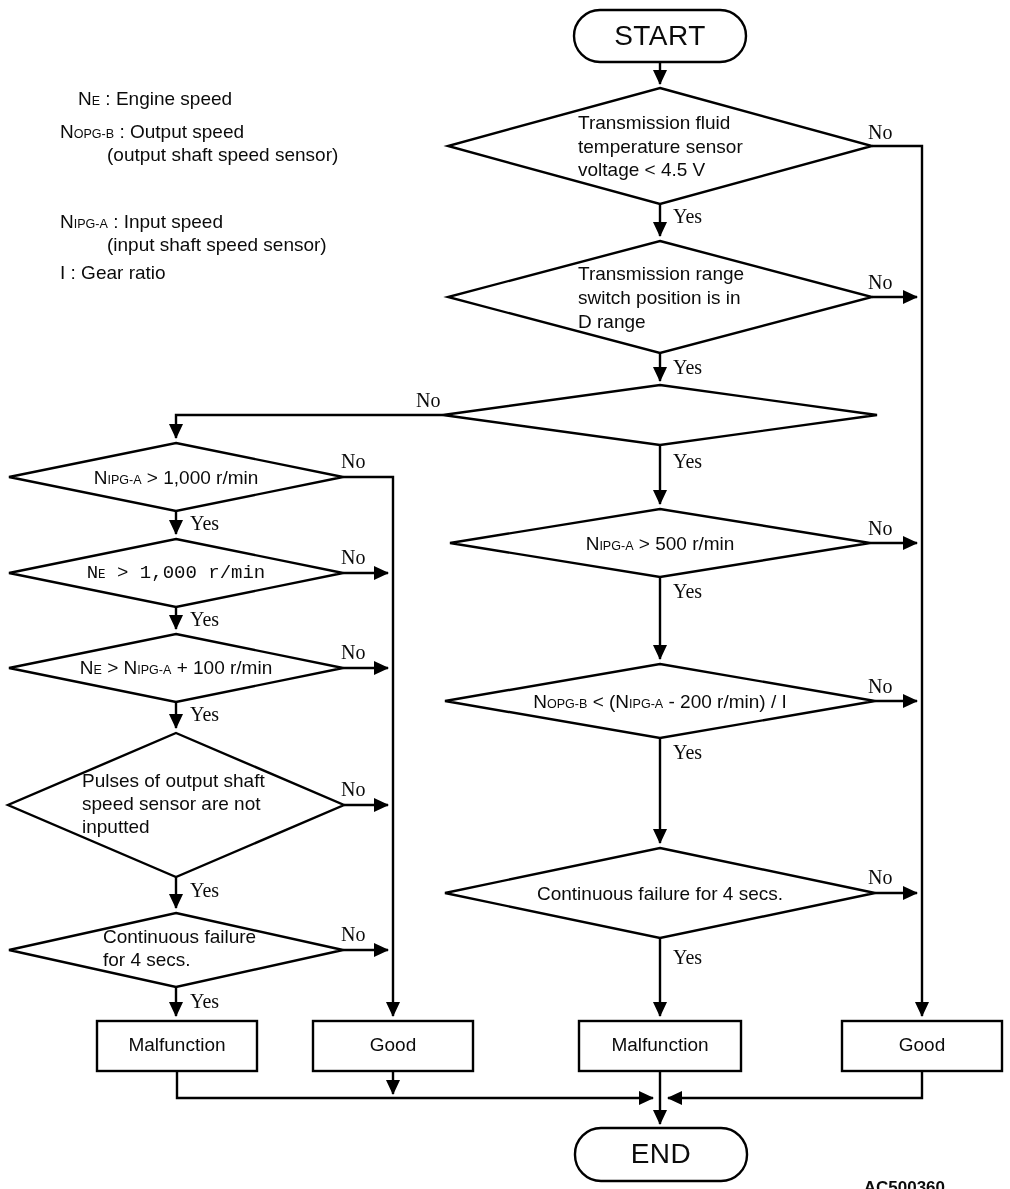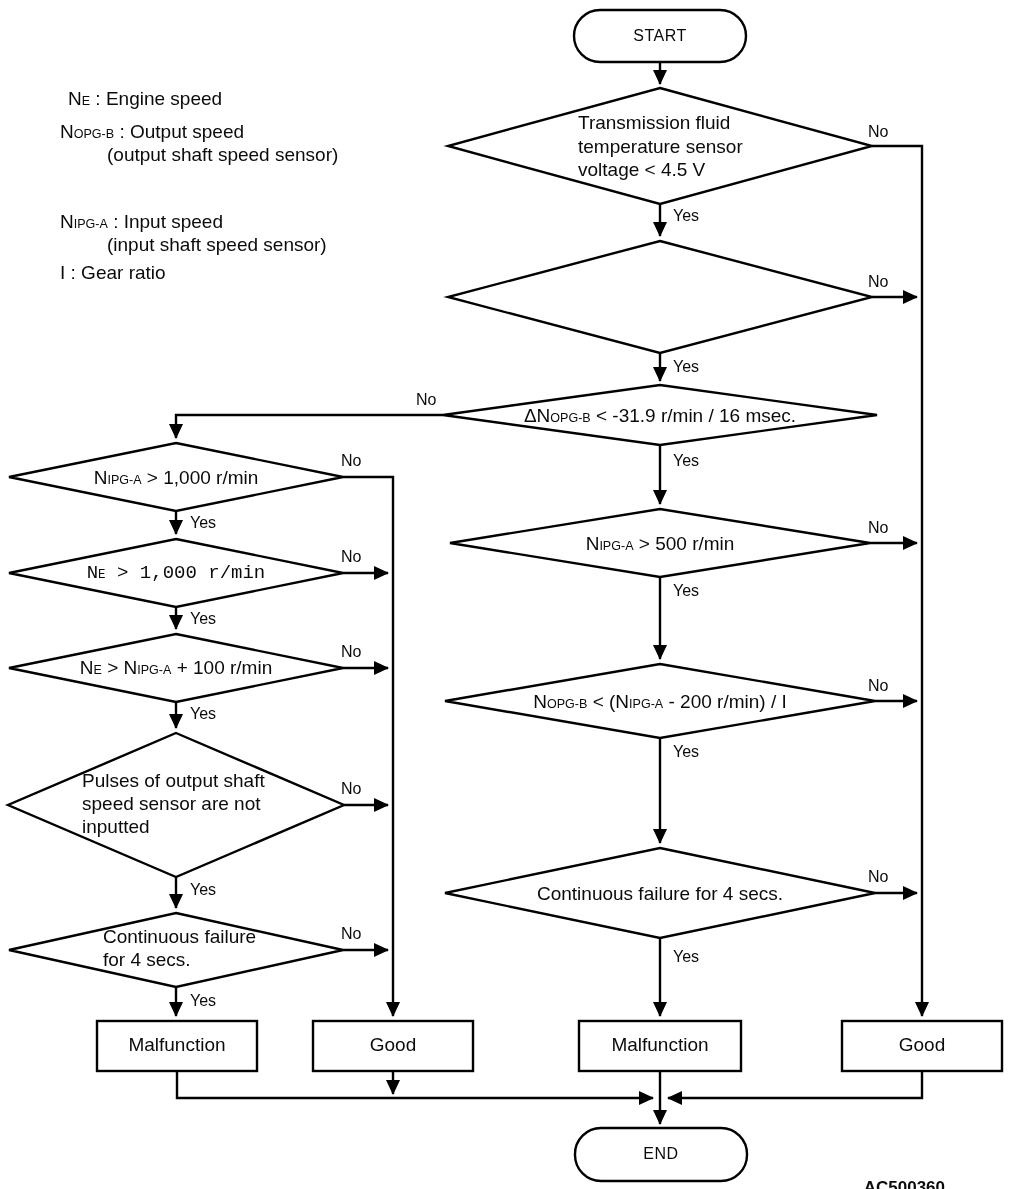--- a/index.html
+++ b/index.html
@@ -4,22 +4,22 @@
 <style>
   html,body { margin:0; padding:0; background:#ffffff; }
   .stage {
     position:relative; width:1010px; height:1189px; background:#ffffff;
     font-family:"Liberation Sans","DejaVu Sans",sans-serif; color:#0b0b0b;
     overflow:hidden;
   }
   .stage svg { position:absolute; left:0; top:0; }
   .t  { position:absolute; font-size:19px; line-height:23.5px; white-space:pre-line; }
   .ctr{ text-align:center; }
-  .lbl{ position:absolute; font-size:16px; line-height:20px; white-space:nowrap; }
-  .term { position:absolute; font-size:16px; line-height:20px; letter-spacing:0.5px; text-align:center; }
+  .lbl{ position:absolute; font-size:20px; line-height:20px; white-space:nowrap;font-family:Liberation Serif, serif; }
+  .term { position:absolute; font-size:28px; line-height:20px; letter-spacing:0.5px; text-align:center; }
   .box-label { position:absolute; font-size:19px; line-height:22px; text-align:center; }
   .sub{ font-size:0.66em; }
   .code{ position:absolute; font-weight:bold; font-size:17px; text-align:right; }
   .lh23 { line-height:23px; }
 </style>
 </head>
 <body>
 
 <div class="stage">
 
@@ -84,34 +84,36 @@
       <path d="M344,805 H388" marker-end="url(#ah)"></path>
       <path d="M343,950 H388" marker-end="url(#ah)"></path>
 
       <path d="M177,1071 V1098 H653" marker-end="url(#ah)"></path>
       <path d="M393,1071 V1094" marker-end="url(#ah)"></path>
       <path d="M922,1071 V1098 H668" marker-end="url(#ah)"></path>
       <path d="M660,1071 V1124" marker-end="url(#ah)"></path>
     </g>
   </svg>
 
-  <div class="t" style="left:68px; top:87px;">N<span class="sub">E</span> : Engine speed</div>
+  <div class="t" style="left:78px; top:87px;">N<span class="sub">E</span> : Engine speed</div>
   <div class="t" style="left:107px; top:143px;">(output shaft speed sensor)</div>
   <div class="t" style="left:60px; top:120px;">N<span class="sub">OPG-B</span> : Output speed</div>
   <div class="t" style="left:60px; top:210px;">N<span class="sub">IPG-A</span> : Input speed</div>
   <div class="t" style="left:107px; top:233px;">(input shaft speed sensor)</div>
   <div class="t" style="left:60px; top:261px;">I : Gear ratio</div>
 
   <div class="term" style="left:574px; top:26px;  width:172px;">START</div>
   <div class="term" style="left:575px; top:1144px; width:172px;">END</div>
 
   <div class="t" style="left:578px; top:111px;">Transmission fluid
 temperature sensor
 voltage &lt; 4.5 V</div>
-  <div class="t ctr" style="left:450px; top:404px; width:420px;">ΔN<span class="sub">OPG-B</span> &lt; -31.9 r/min / 16 msec.</div>
+  <div class="t" style="left:578px; top:262px; line-height:24px;">Transmission range
+switch position is in
+D range</div>
   <div class="t ctr" style="left:450px; top:532px; width:420px;">N<span class="sub">IPG-A</span> &gt; 500 r/min</div>
   <div class="t ctr" style="left:450px; top:690px; width:420px;">N<span class="sub">OPG-B</span> &lt; (N<span class="sub">IPG-A</span> - 200 r/min) / I</div>
   <div class="t ctr" style="left:450px; top:882px; width:420px;">Continuous failure for 4 secs.</div>
 
   <div class="t ctr" style="left:9px; top:466px; width:334px;">N<span class="sub">IPG-A</span> &gt; 1,000 r/min</div>
   <div class="t ctr" style="left:9px; top:562px; width:334px;font-family:Liberation Mono, monospace;">N<span class="sub">E</span> &gt; 1,000 r/min</div>
   <div class="t ctr" style="left:9px; top:656px; width:334px;">N<span class="sub">E</span> &gt; N<span class="sub">IPG-A</span> + 100 r/min</div>
   <div class="t lh23" style="left:82px; top:769px;">Pulses of output shaft
 speed sensor are not
 inputted</div>

